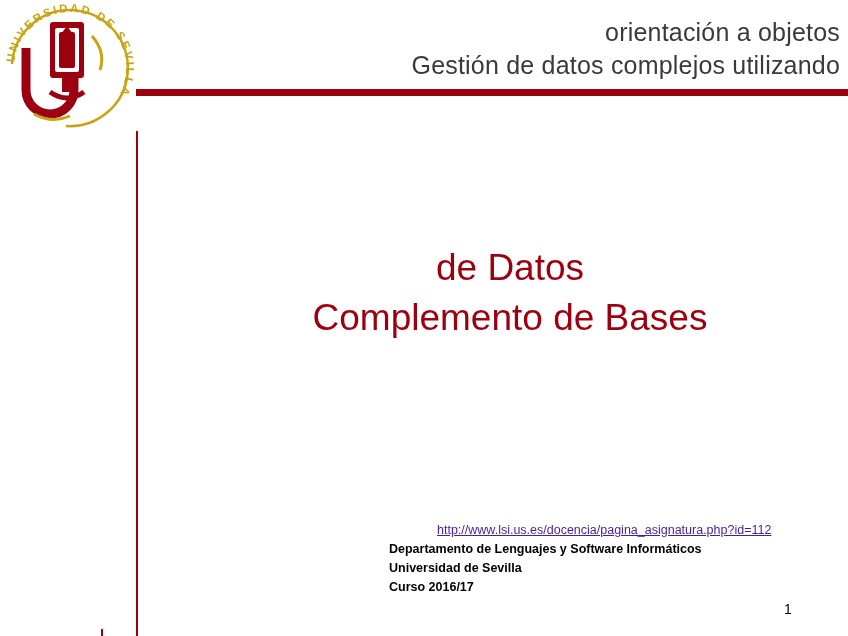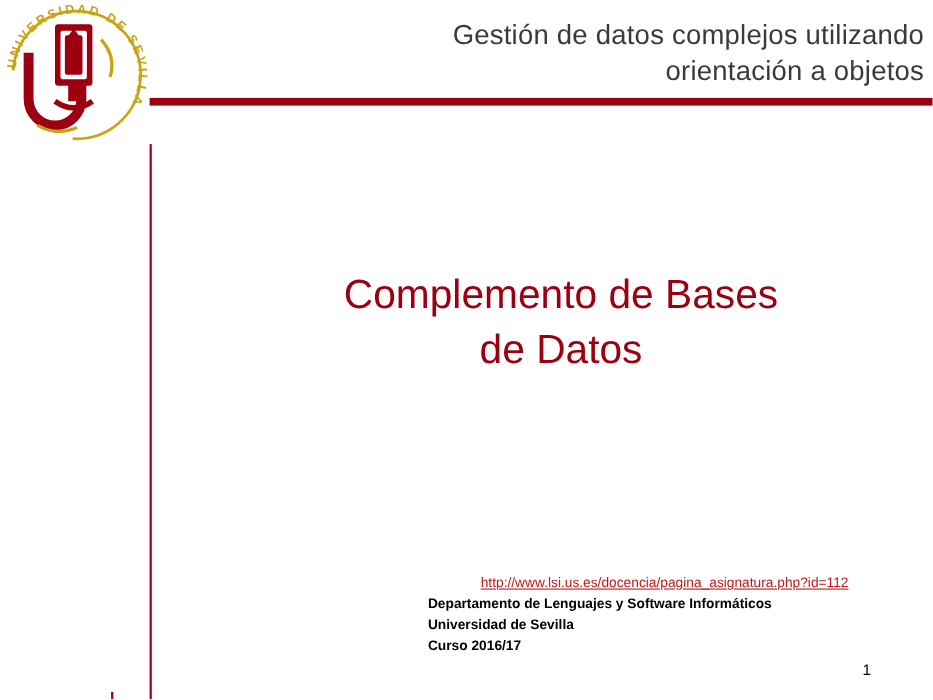--- a/index.html
+++ b/index.html
@@ -94,21 +94,21 @@
     font-size: 12.5px;
     line-height: 1.52;
     color: #000000;
     font-weight: bold;
   }
   .footer-block .fline {
     display: block;
     white-space: nowrap;
   }
   .footer-block a.fline {
-    color: #b91c1c;
+    color: #4c1d95;
     text-decoration: underline;
     font-weight: normal;
     padding-left: 48px;
   }
 
   
   .page-number {
     position: absolute;
     left: 784px;
     top: 601px;
@@ -144,31 +144,31 @@
         <rect x="58" y="72" width="10" height="18" fill="#9c0010"></rect>
         <path d="M 46,90 q 17,12 34,0" stroke="#9c0010" stroke-width="5" fill="none"></path>
       </g>
 
       <path d="M 88,34 q 14,16 8,34" stroke="#c8a415" stroke-width="3" fill="none"></path>
       <path d="M 30,112 q 18,10 36,2" stroke="#c8a415" stroke-width="3" fill="none"></path>
     </svg>
   </div>
 
   <div class="header-title">
+    <span class="line">orientación a objetos</span>
     <span class="line">Gestión de datos complejos utilizando</span>
-    <span class="line">orientación a objetos</span>
   </div>
 
   <div class="rule-horizontal"></div>
   <div class="rule-vertical"></div>
   <div class="rule-vertical-foot"></div>
 
   <div class="main-title">
+    <span class="line">de Datos</span>
     <span class="line">Complemento de Bases</span>
-    <span class="line">de Datos</span>
   </div>
 
   <div class="footer-block">
     <a class="fline" href="#">http://www.lsi.us.es/docencia/pagina_asignatura.php?id=112</a>
     <span class="fline">Departamento de Lenguajes y Software Informáticos</span>
     <span class="fline">Universidad de Sevilla</span>
     <span class="fline">Curso 2016/17</span>
   </div>
 
   <div class="page-number">1</div>

